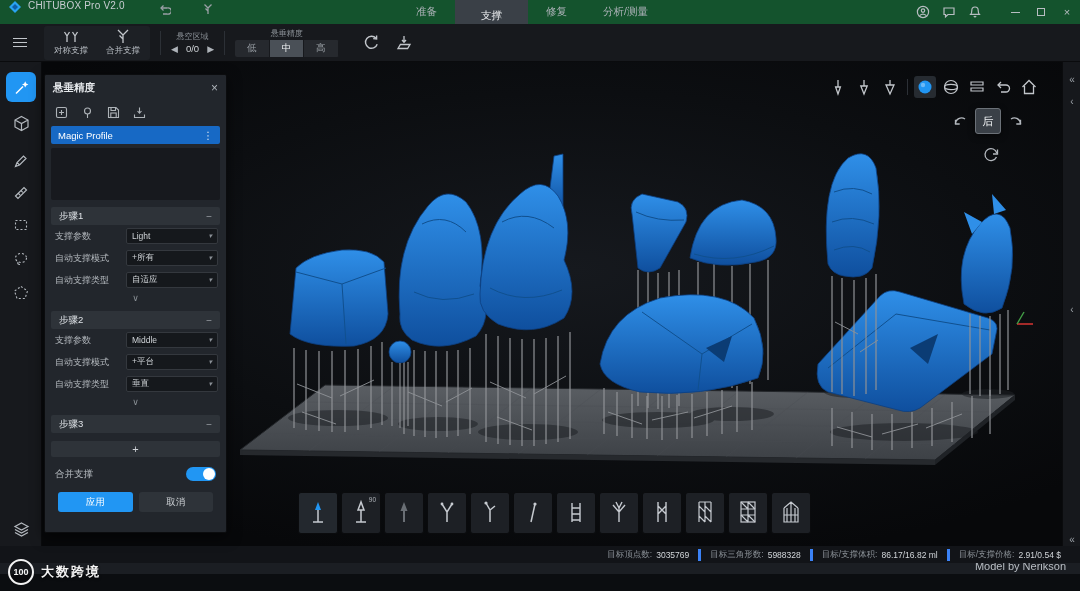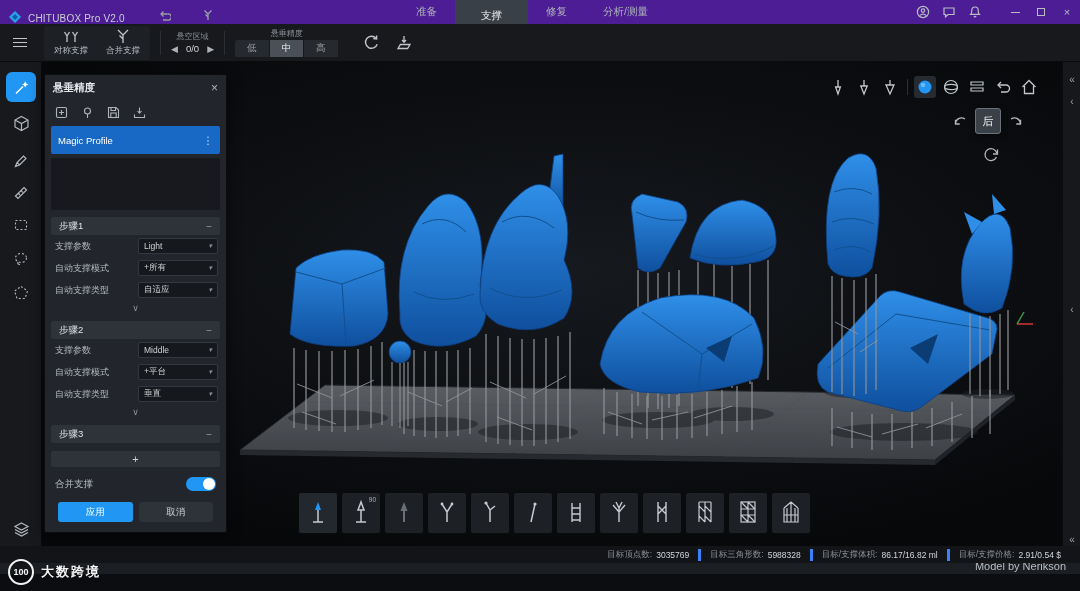--- a/index.html
+++ b/index.html
@@ -1,21 +1,21 @@
 <!DOCTYPE html>
 <html><head>
 <meta charset="utf-8">
 <style>
   * { margin:0; padding:0; box-sizing:border-box; }
   html,body { background:#000; }
   body { font-family:"Liberation Sans", sans-serif; -webkit-font-smoothing:antialiased; }
   .app { position:relative; width:1080px; height:591px; background:#0b0d10; overflow:hidden; color:#d6d9dc; }
 
   
-  .titlebar { position:absolute; left:0; top:0; width:1080px; height:24px; background:#4c1d95; display:flex; align-items:flex-end; }
+  .titlebar { position:absolute; left:0; top:0; width:1080px; height:24px; background:#14532d; display:flex; align-items:flex-start; }
   .logo { margin-left:8px; display:flex; align-items:center; }
   .app-name { margin-left:6px; font-size:10px; color:#c9cdd2; letter-spacing:.2px; }
   .tb-small { margin-left:30px; width:18px; height:18px; display:flex; align-items:center; justify-content:center; color:#9aa0a6; cursor:pointer; }
   .tabs { position:absolute; left:398px; top:0; height:24px; display:flex; align-items:stretch; }
   .tab { padding:0 18px; display:flex; align-items:center; font-size:10.5px; color:#aeb3b9; cursor:pointer; }
   .tab.active { background:#3a4047; color:#f0f2f4; padding:16px 26px; }
   .win-icons { position:absolute; right:0; top:0; height:24px; display:flex; align-items:center; }
   .win-icons .wbtn { width:26px; height:24px; display:flex; align-items:center; justify-content:center; color:#b8bdc2; cursor:pointer; }
   .min-glyph { width:9px; height:0; border-top:1px solid #b8bdc2; }
   .max-glyph { width:8px; height:8px; border:1px solid #b8bdc2; }
@@ -44,30 +44,30 @@
   .rail-btn { position:absolute; left:6px; width:30px; height:30px; border-radius:6px; display:flex; align-items:center; justify-content:center; cursor:pointer; }
   .rail-btn.active { background:#2196f3; }
 
   
   .panel { position:absolute; left:44px; top:74px; width:183px; height:459px; background:#22262c; border:1px solid #0b0c0e; border-radius:2px; box-shadow:0 4px 14px rgba(0,0,0,.55); z-index:20; display:flex; flex-direction:column; }
   .panel-head { height:26px; display:flex; align-items:center; padding:0 8px; }
   .panel-title { font-size:10.5px; color:#e6e9ec; font-weight:bold; flex:1; }
   .panel-close { color:#aeb3b9; font-size:12px; cursor:pointer; }
   .panel-tools { height:22px; display:flex; align-items:center; gap:13px; padding:0 10px; }
   .ptool { display:flex; cursor:pointer; }
-  .profile-item { margin:3px 6px 4px; height:28px; background:#1769c5; border-radius:2px; display:flex; align-items:center; padding:0 7px; cursor:pointer; }
+  .profile-item { margin:3px 6px 4px; height:18px; background:#1769c5; border-radius:2px; display:flex; align-items:center; padding:0 7px; cursor:pointer; }
   .profile-item .pname { flex:1; font-size:9.5px; color:#fff; }
   .profile-item .kebab { color:#dce6f2; font-size:10px; }
   .profile-void { margin:0 6px; height:52px; background:#17191e; border-radius:2px; }
   .step-head { margin:7px 6px 0; height:18px; background:#2e3339; border-radius:2px; display:flex; align-items:center; padding:0 8px; cursor:pointer; }
   .step-head .stitle { flex:1; font-size:9.5px; color:#dfe3e7; }
   .step-head .collapse { color:#9aa0a6; font-size:10px; }
   .prow { height:22px; display:flex; align-items:center; padding:0 8px 0 10px; }
   .plabel { flex:1; font-size:9px; color:#b6bbc0; white-space:nowrap; }
-  .dd { width:80px; height:16px; background:#15181c; border:1px solid #34383e; border-radius:2px; display:flex; align-items:center; padding:0 5px; cursor:pointer; }
+  .dd { width:92px; height:16px; background:#15181c; border:1px solid #34383e; border-radius:2px; display:flex; align-items:center; padding:0 5px; cursor:pointer; }
   .dd .dval { flex:1; font-size:8.5px; color:#cfd3d7; white-space:nowrap; overflow:hidden; }
   .dd .caret { font-size:7px; color:#8a9096; }
   .chev-row { height:13px; display:flex; align-items:center; justify-content:center; color:#8a9096; font-size:9px; cursor:pointer; }
   .add-strip { margin:8px 6px 0; height:16px; background:#2e3339; border-radius:2px; display:flex; align-items:center; justify-content:center; color:#cfd3d7; font-size:11px; cursor:pointer; }
   .toggle-row { height:26px; display:flex; align-items:center; padding:0 10px; margin-top:4px; }
   .toggle-row .plabel { font-size:9.5px; }
   .switch { width:30px; height:14px; background:#2196f3; border-radius:7px; position:relative; cursor:pointer; }
   .switch .knob { position:absolute; right:1px; top:1px; width:12px; height:12px; background:#fff; border-radius:50%; }
   .btn-row { display:flex; gap:6px; padding:5px 13px 0; }
   .btn { flex:1; height:20px; border-radius:3px; display:flex; align-items:center; justify-content:center; font-size:9.5px; cursor:pointer; }

